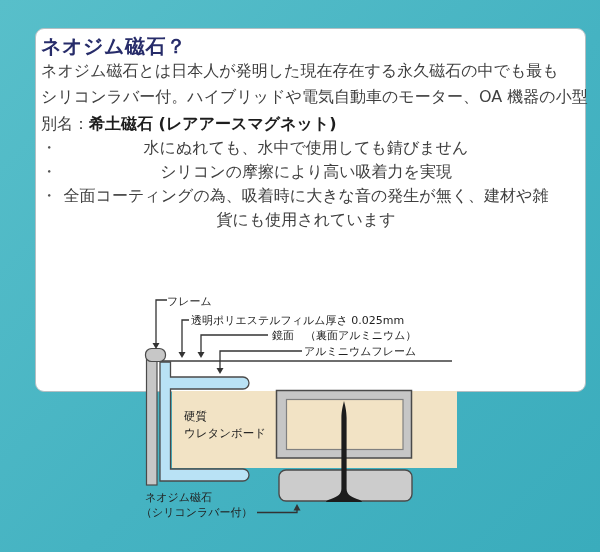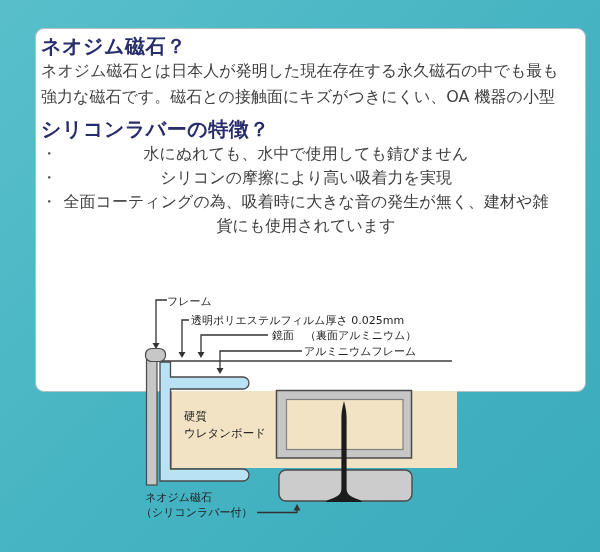--- a/index.html
+++ b/index.html
@@ -50,25 +50,27 @@
 </head>
 <body>
 
 <div class="stage">
   <div class="card">
 
     <h1 class="h-section">ネオジム磁石？</h1>
 
     <div class="para">
       <div class="line">ネオジム磁石とは日本人が発明した現在存在する永久磁石の中でも最も</div>
-      <div class="line">強力な磁石です。磁石との接触面にキズがつきにくい、OA 機器の小型</div>
+      <div class="line">シリコンラバー付。ハイブリッドや電気自動車のモーター、OA 機器の小型</div>
     </div>
 
+    <div class="alias">
+      <span>別名：</span><b>希土磁石 (レアアースマグネット)</b>
+    </div>
 
-    <h2 class="h-section h-rubber">シリコンラバーの特徴？</h2>
 
     <div class="bullets">
       <div class="bullet">
         <span class="mark">・</span>
         <span class="txt">水にぬれても、水中で使用しても錆びません</span>
       </div>
       <div class="bullet">
         <span class="mark">・</span>
         <span class="txt">シリコンの摩擦により高い吸着力を実現</span>
       </div>

